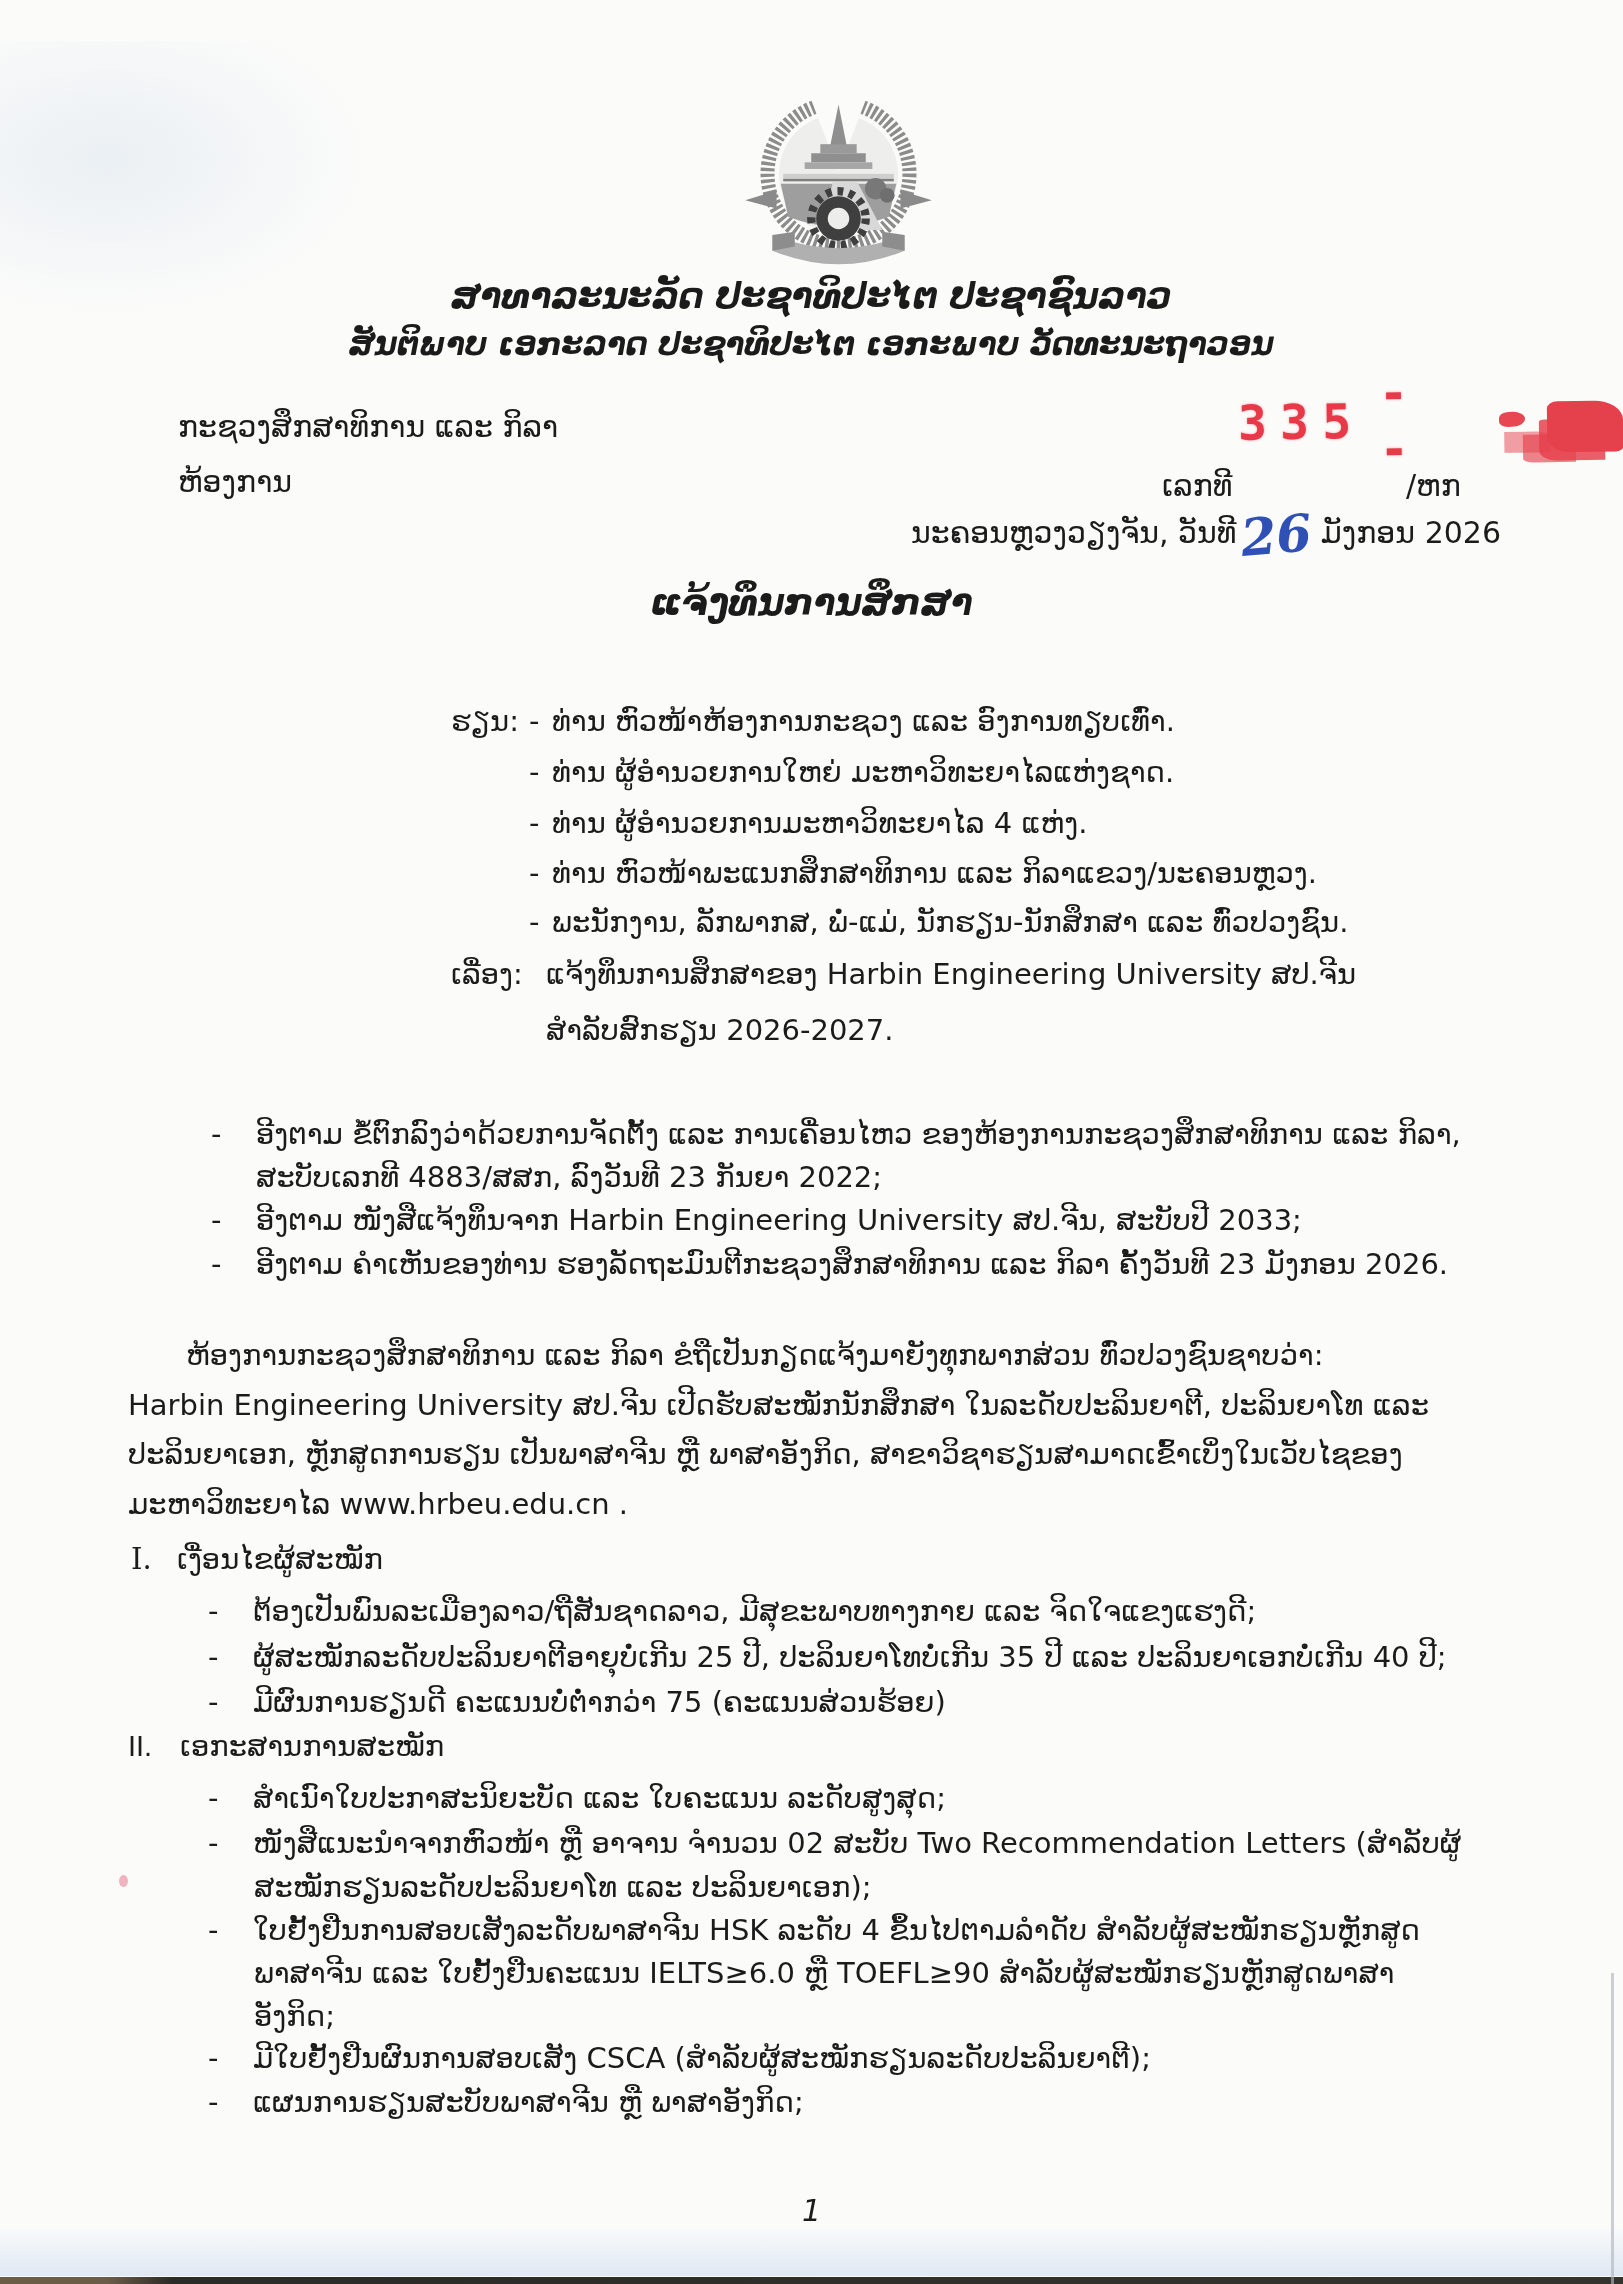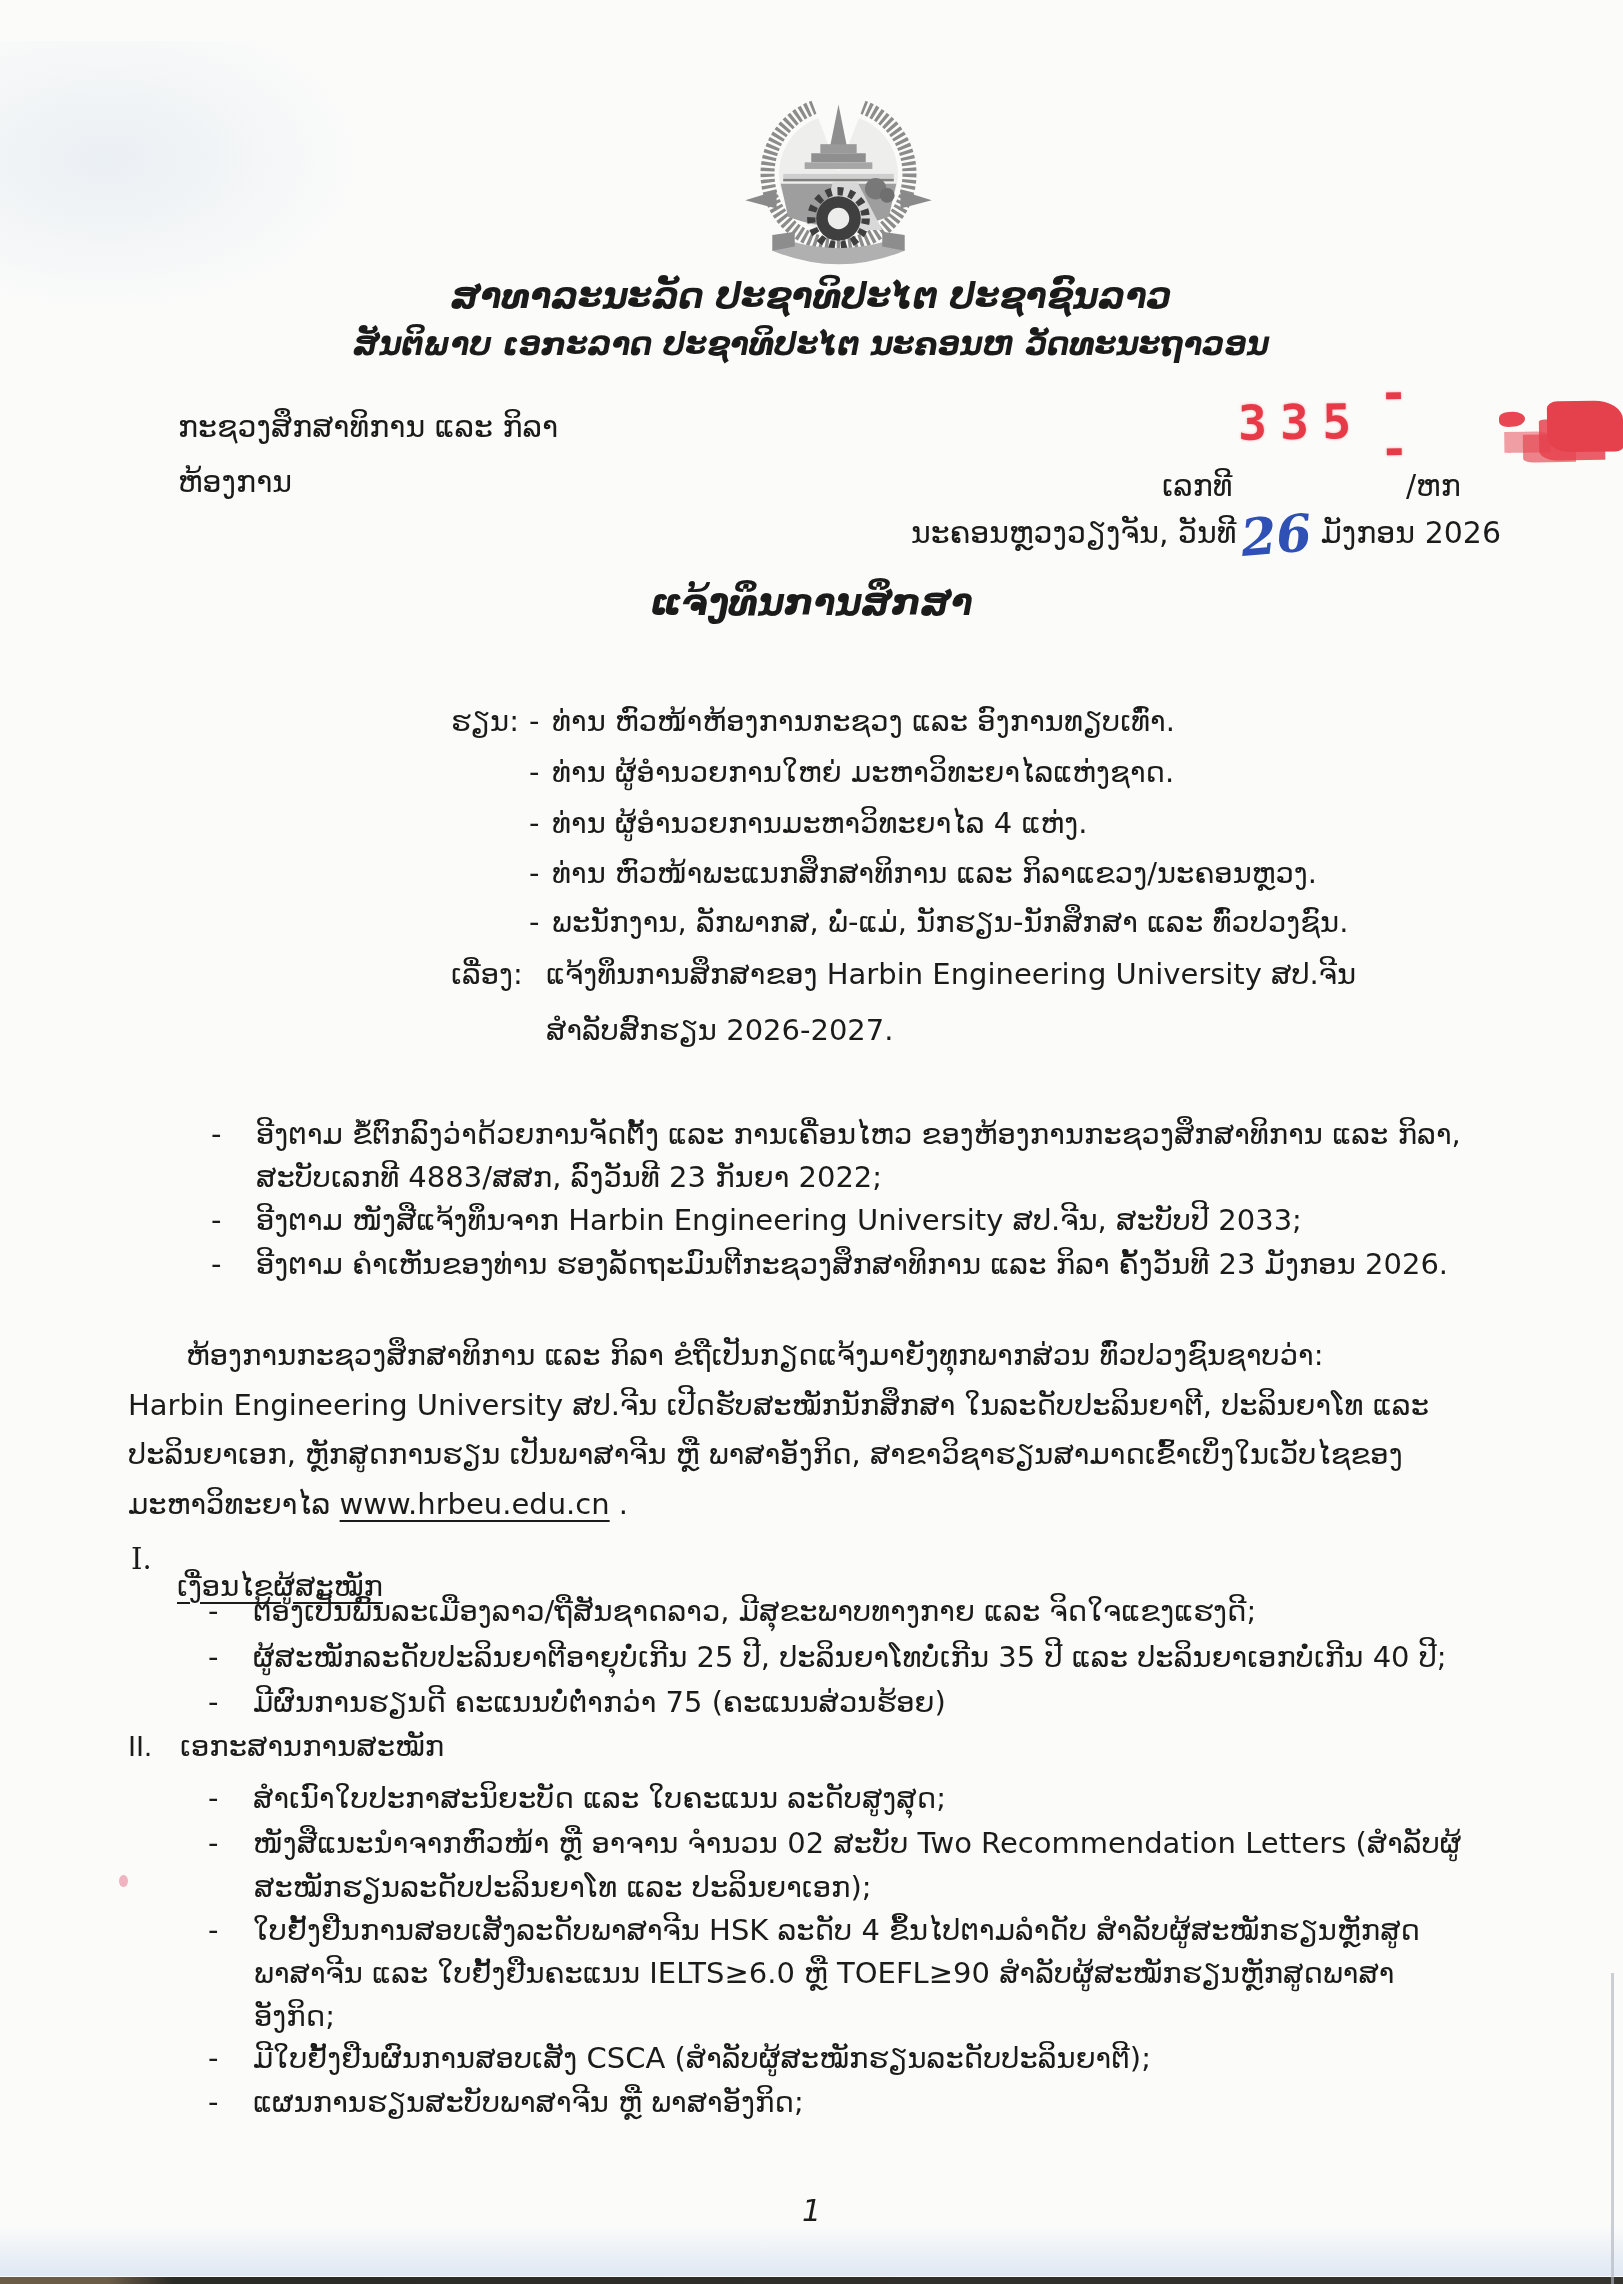--- a/index.html
+++ b/index.html
@@ -4,21 +4,21 @@
 <style>
   html,body{margin:0;padding:0;}
   body{
     width:1623px;height:2284px;position:relative;overflow:hidden;
     background:#fbfbfa;color:#1b1b1b;
     font-family:"DejaVu Sans",sans-serif;
   }
   .line{position:absolute;white-space:nowrap;font-size:29px;line-height:1.35;}
   .b{font-weight:bold;}
   .center{left:0;right:0;text-align:center;font-style:italic;}
-  .u{text-decoration:underline;text-underline-offset:5.8px;text-decoration-thickness:1.7px;margin-top:27px;}
+  .u{text-underline-offset:5.8px;text-decoration-thickness:1.7px;}
   .dash{display:inline-block;}
   .dash.w55{width:45px;}
   .dash.w28{width:23px;}
   
   .stamp{
     position:absolute;left:1238px;top:364px;transform:rotate(-0.8deg);
     color:#e73a48;font-family:"DejaVu Sans Mono",monospace;font-weight:bold;
     font-size:48px;letter-spacing:13.2px;
     text-shadow:0 0 2.5px rgba(231,58,72,.5);
     display:flex;align-items:center;
@@ -100,21 +100,21 @@
   <circle cx="125" cy="152" r="33" fill="none" stroke="#3f3f3f" stroke-width="10" stroke-dasharray="7 7"></circle>
   <circle cx="125" cy="152" r="27" fill="#3f3f3f"></circle>
   <circle cx="125" cy="152" r="13" fill="#ededec"></circle>
 
   <path d="M45 172 Q125 204 205 172 L205 191 Q125 224 45 191 Z" fill="#b0b0b0"></path>
   <path d="M45 172 L45 191 L72 186 L72 168 Z" fill="#8d8d8d"></path>
   <path d="M205 172 L205 191 L178 186 L178 168 Z" fill="#8d8d8d"></path>
 </svg>
 
 <div class="line center b" style="top:273px;font-size:35px">ສາທາລະນະລັດ ປະຊາທິປະໄຕ ປະຊາຊົນລາວ</div>
-<div class="line center b" style="top:324px;font-size:31px">ສັນຕິພາບ ເອກະລາດ ປະຊາທິປະໄຕ ນະຄອນຫ ວັດທະນະຖາວອນ</div>
+<div class="line center b" style="top:324px;font-size:31px">ສັນຕິພາບ ເອກະລາດ ປະຊາທິປະໄຕ ເອກະພາບ ວັດທະນະຖາວອນ</div>
 
 <div class="line" style="left:178px;top:407px;font-size:30px">ກະຊວງສຶກສາທິການ ແລະ ກິລາ</div>
 <div class="line" style="left:178px;top:462px;font-size:30px">ຫ້ອງການ</div>
 
 <div class="stamp">
   <span>335</span>
   <span style="margin-left:15px">- -</span>
   <span class="blob-small"></span>
   <span class="blob-big"></span>
 </div>

